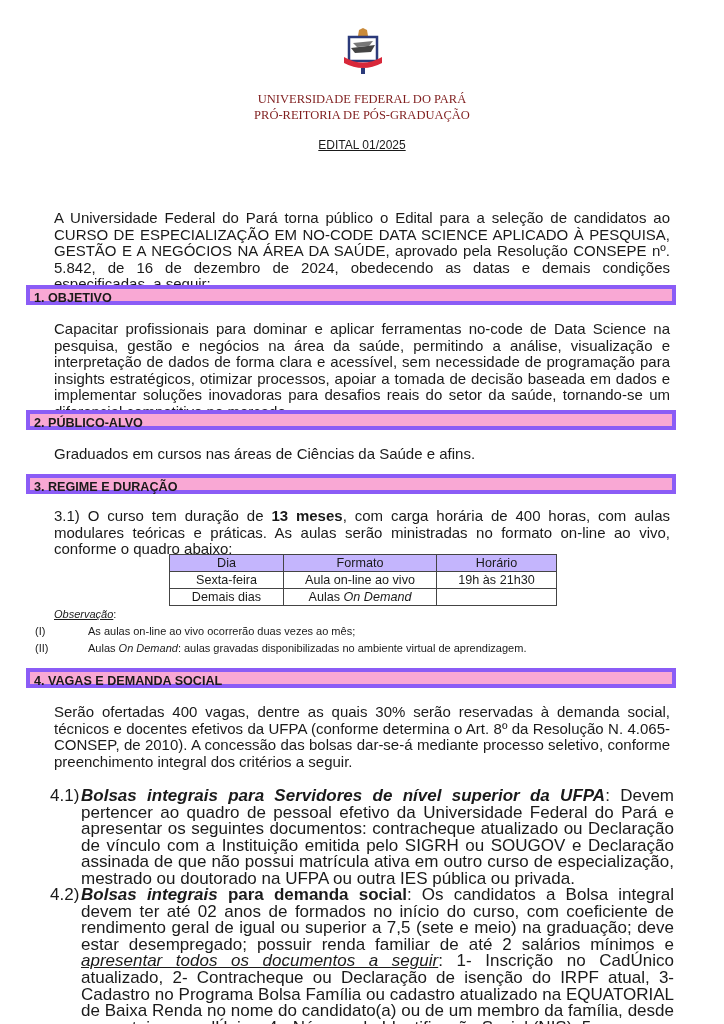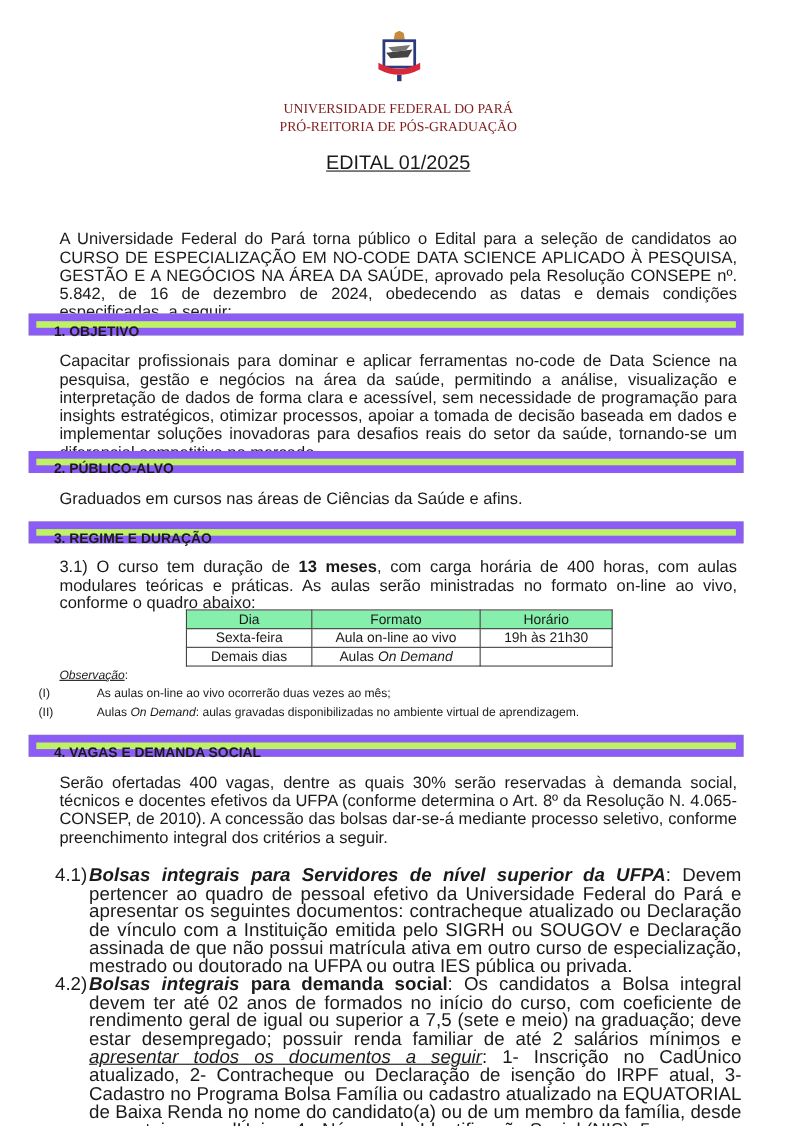--- a/index.html
+++ b/index.html
@@ -1,26 +1,26 @@
 <!DOCTYPE html>
 <html><head>
 <meta charset="utf-8">
 <style>
   html, body { margin: 0; padding: 0; background: #ffffff; }
   body { width: 724px; height: 1024px; overflow: hidden; position: relative; color: #1a1a1a; }
   .page { position: absolute; left: 0; top: 0; width: 724px; height: 1024px; font-family: "Liberation Sans", sans-serif; }
   .logo { position: absolute; left: 341px; top: 28px; width: 44px; height: 46px; }
   .hdr-line { position: absolute; left: 0; width: 724px; text-align: center; font-family: "Liberation Serif", serif; font-size: 12.5px; color: #7f1d1d; }
-  .edital { position: absolute; left: 0; width: 724px; top: 138px; text-align: center; font-size: 18px; text-decoration: underline; }
+  .edital { position: absolute; left: 0; width: 724px; top: 138px; text-align: center; font-size: 12px; text-decoration: underline; }
   .title { position: absolute; left: 40px; width: 644px; top: 165px; text-align: center; font-weight: bold; font-size: 12.6px; line-height: 16px; }
   .para { position: absolute; font-size: 15px; line-height: 16.6px; text-align: justify; }
-  .sec { position: absolute; left: 26px; width: 650px; height: 20px; background: #bef264; border: 7px solid #8b5cf6; box-sizing: border-box; font-weight: bold; font-size: 12.6px; line-height: 19px; padding-left: 16px; }
+  .sec { position: absolute; left: 26px; width: 650px; height: 20px; background: #f9a8d4; border: 4px solid #8b5cf6; box-sizing: border-box; font-weight: bold; font-size: 12.6px; line-height: 19px; padding-left: 4px; }
   .tbl { position: absolute; left: 169px; top: 554px; border-collapse: collapse; font-size: 12.6px; }
   .tbl td, .tbl th { border: 1px solid #444; text-align: center; height: 16px; padding: 0; font-weight: normal; line-height: 16px; }
-  .tbl th { background: #86efac; margin-left: 48px; }
+  .tbl th { background: #c4b5fd; margin-left: 48px; }
   .c1 { width: 113px; } .c2 { width: 152px; } .c3 { width: 119px; }
   .obs { position: absolute; font-size: 11px; line-height: 16.5px; }
   .roman { position: absolute; left: 35px; width: 40px; }
   .obstext { position: absolute; left: 88px; width: 600px; }
   .item { position: absolute; left: 50px; width: 624px; font-size: 17px; line-height: 16.6px; text-align: justify; }
   .item .num { position: absolute; left: 0; top: 0; }
 </style>
 </head>
 <body>
 

